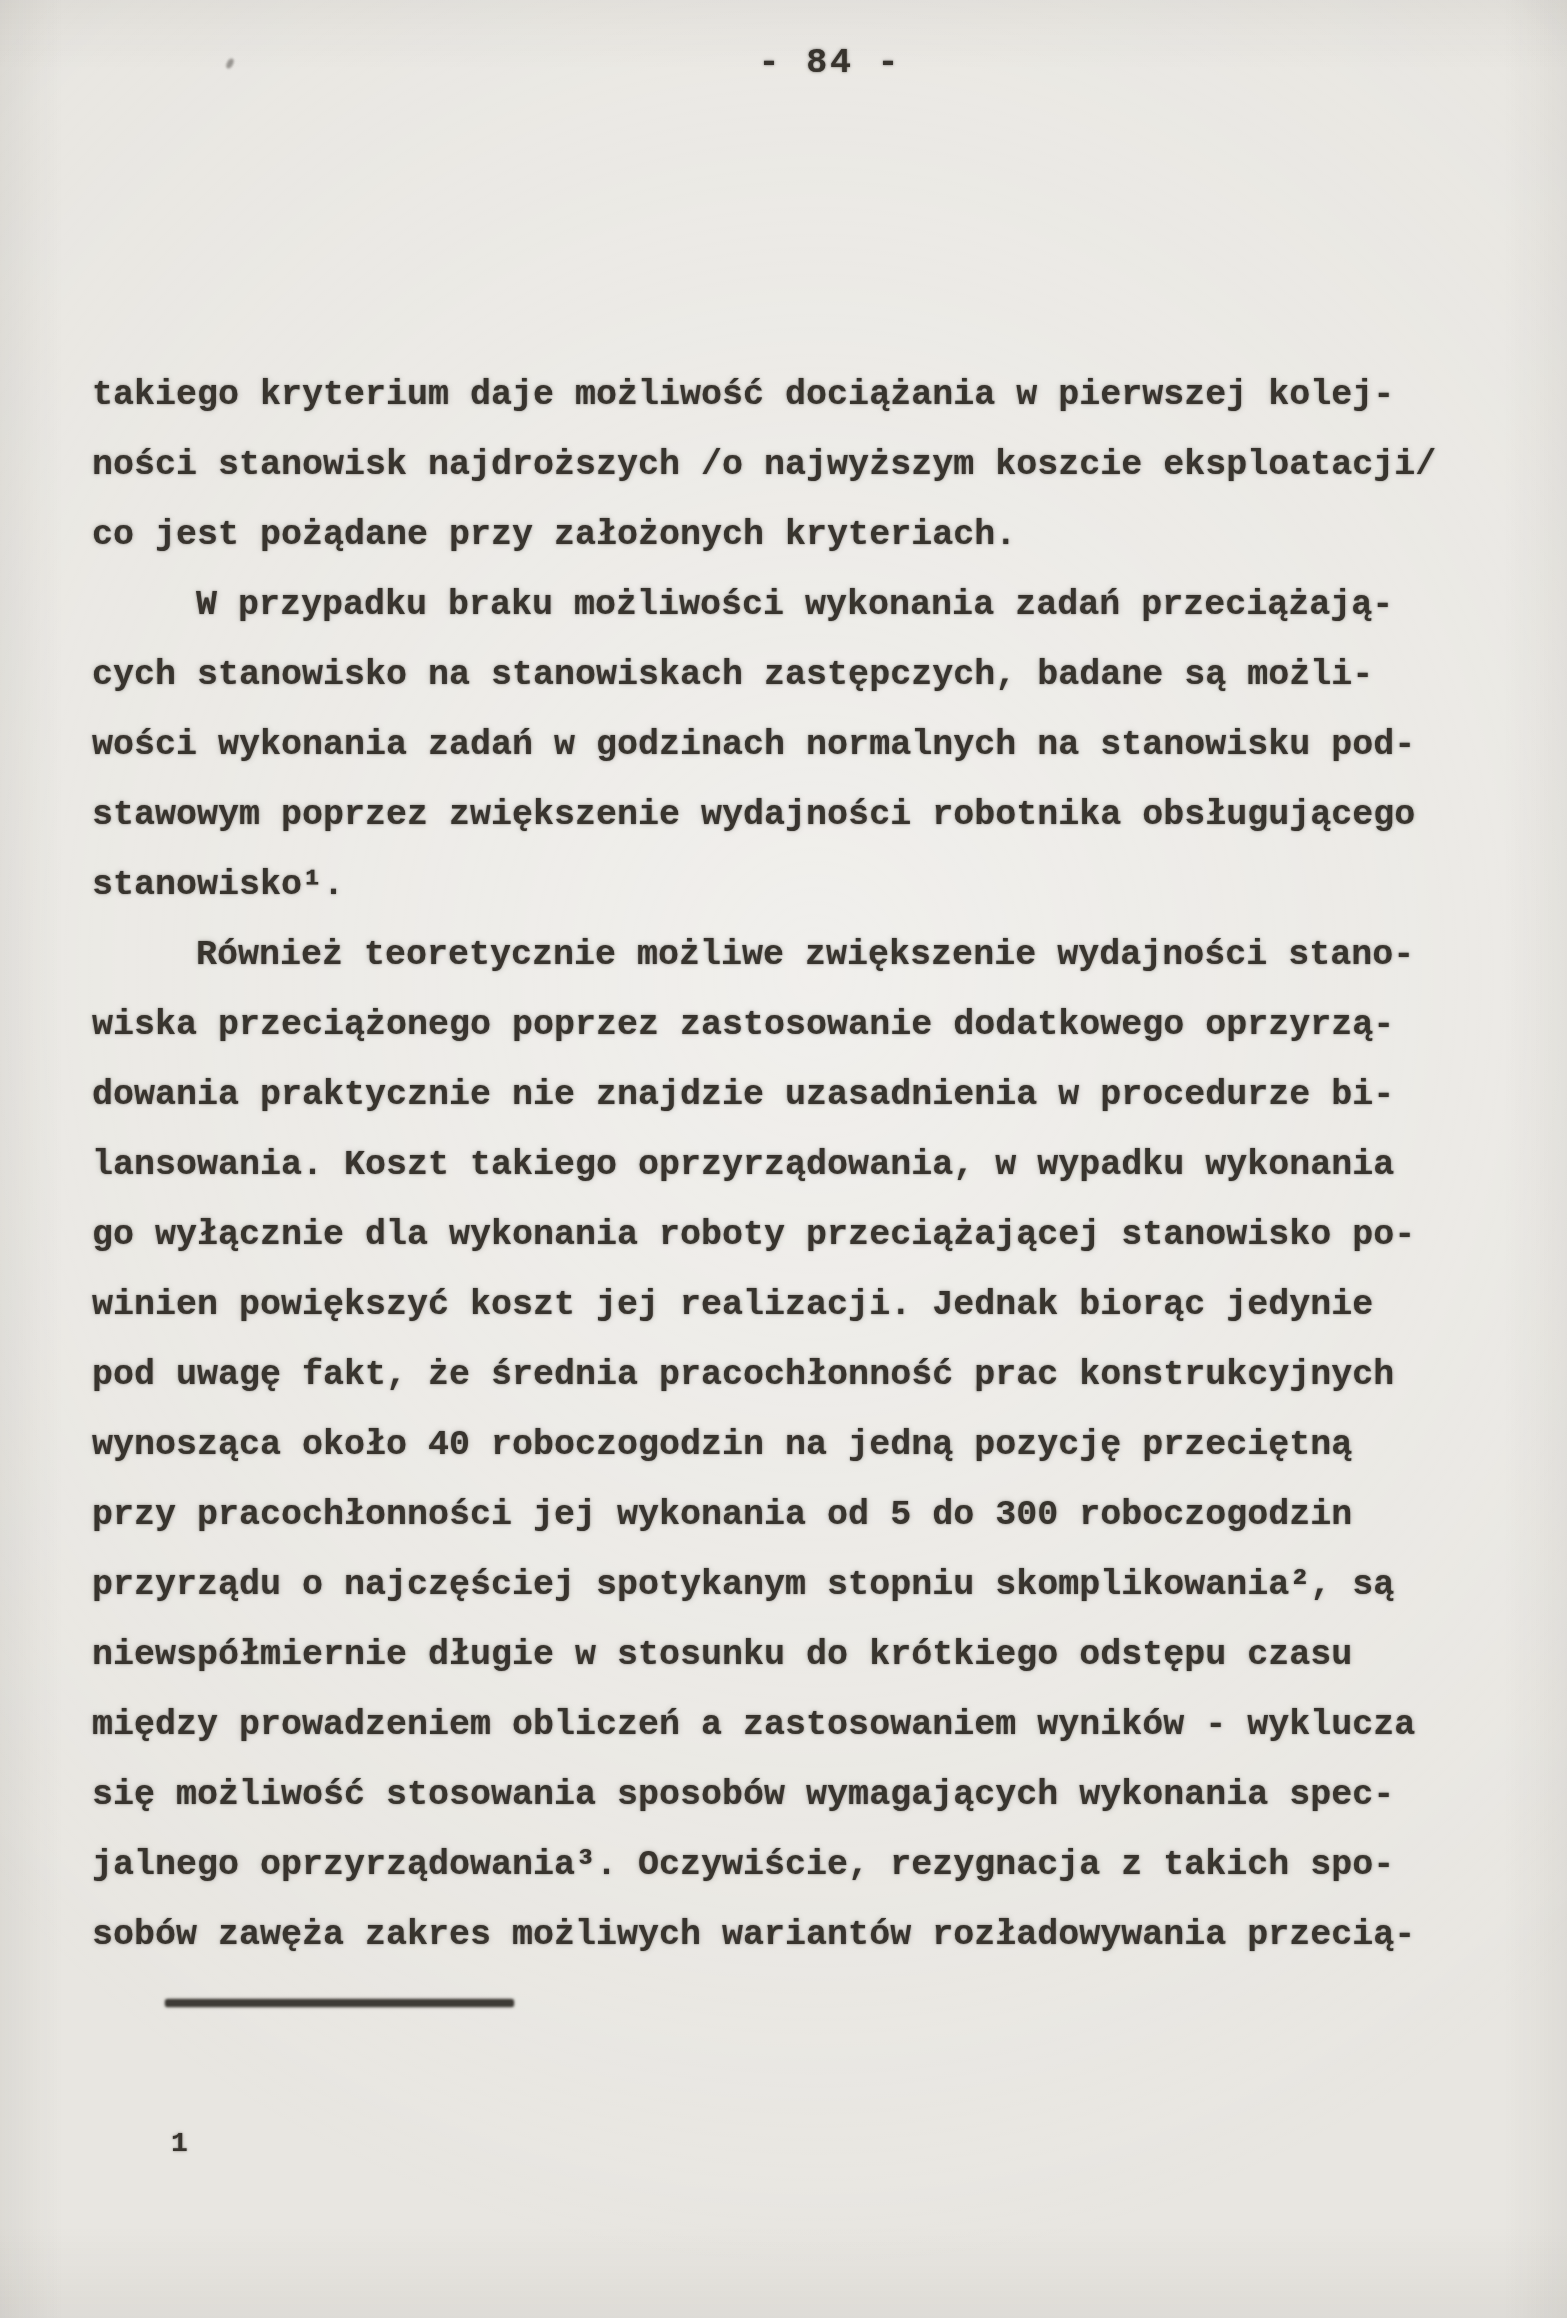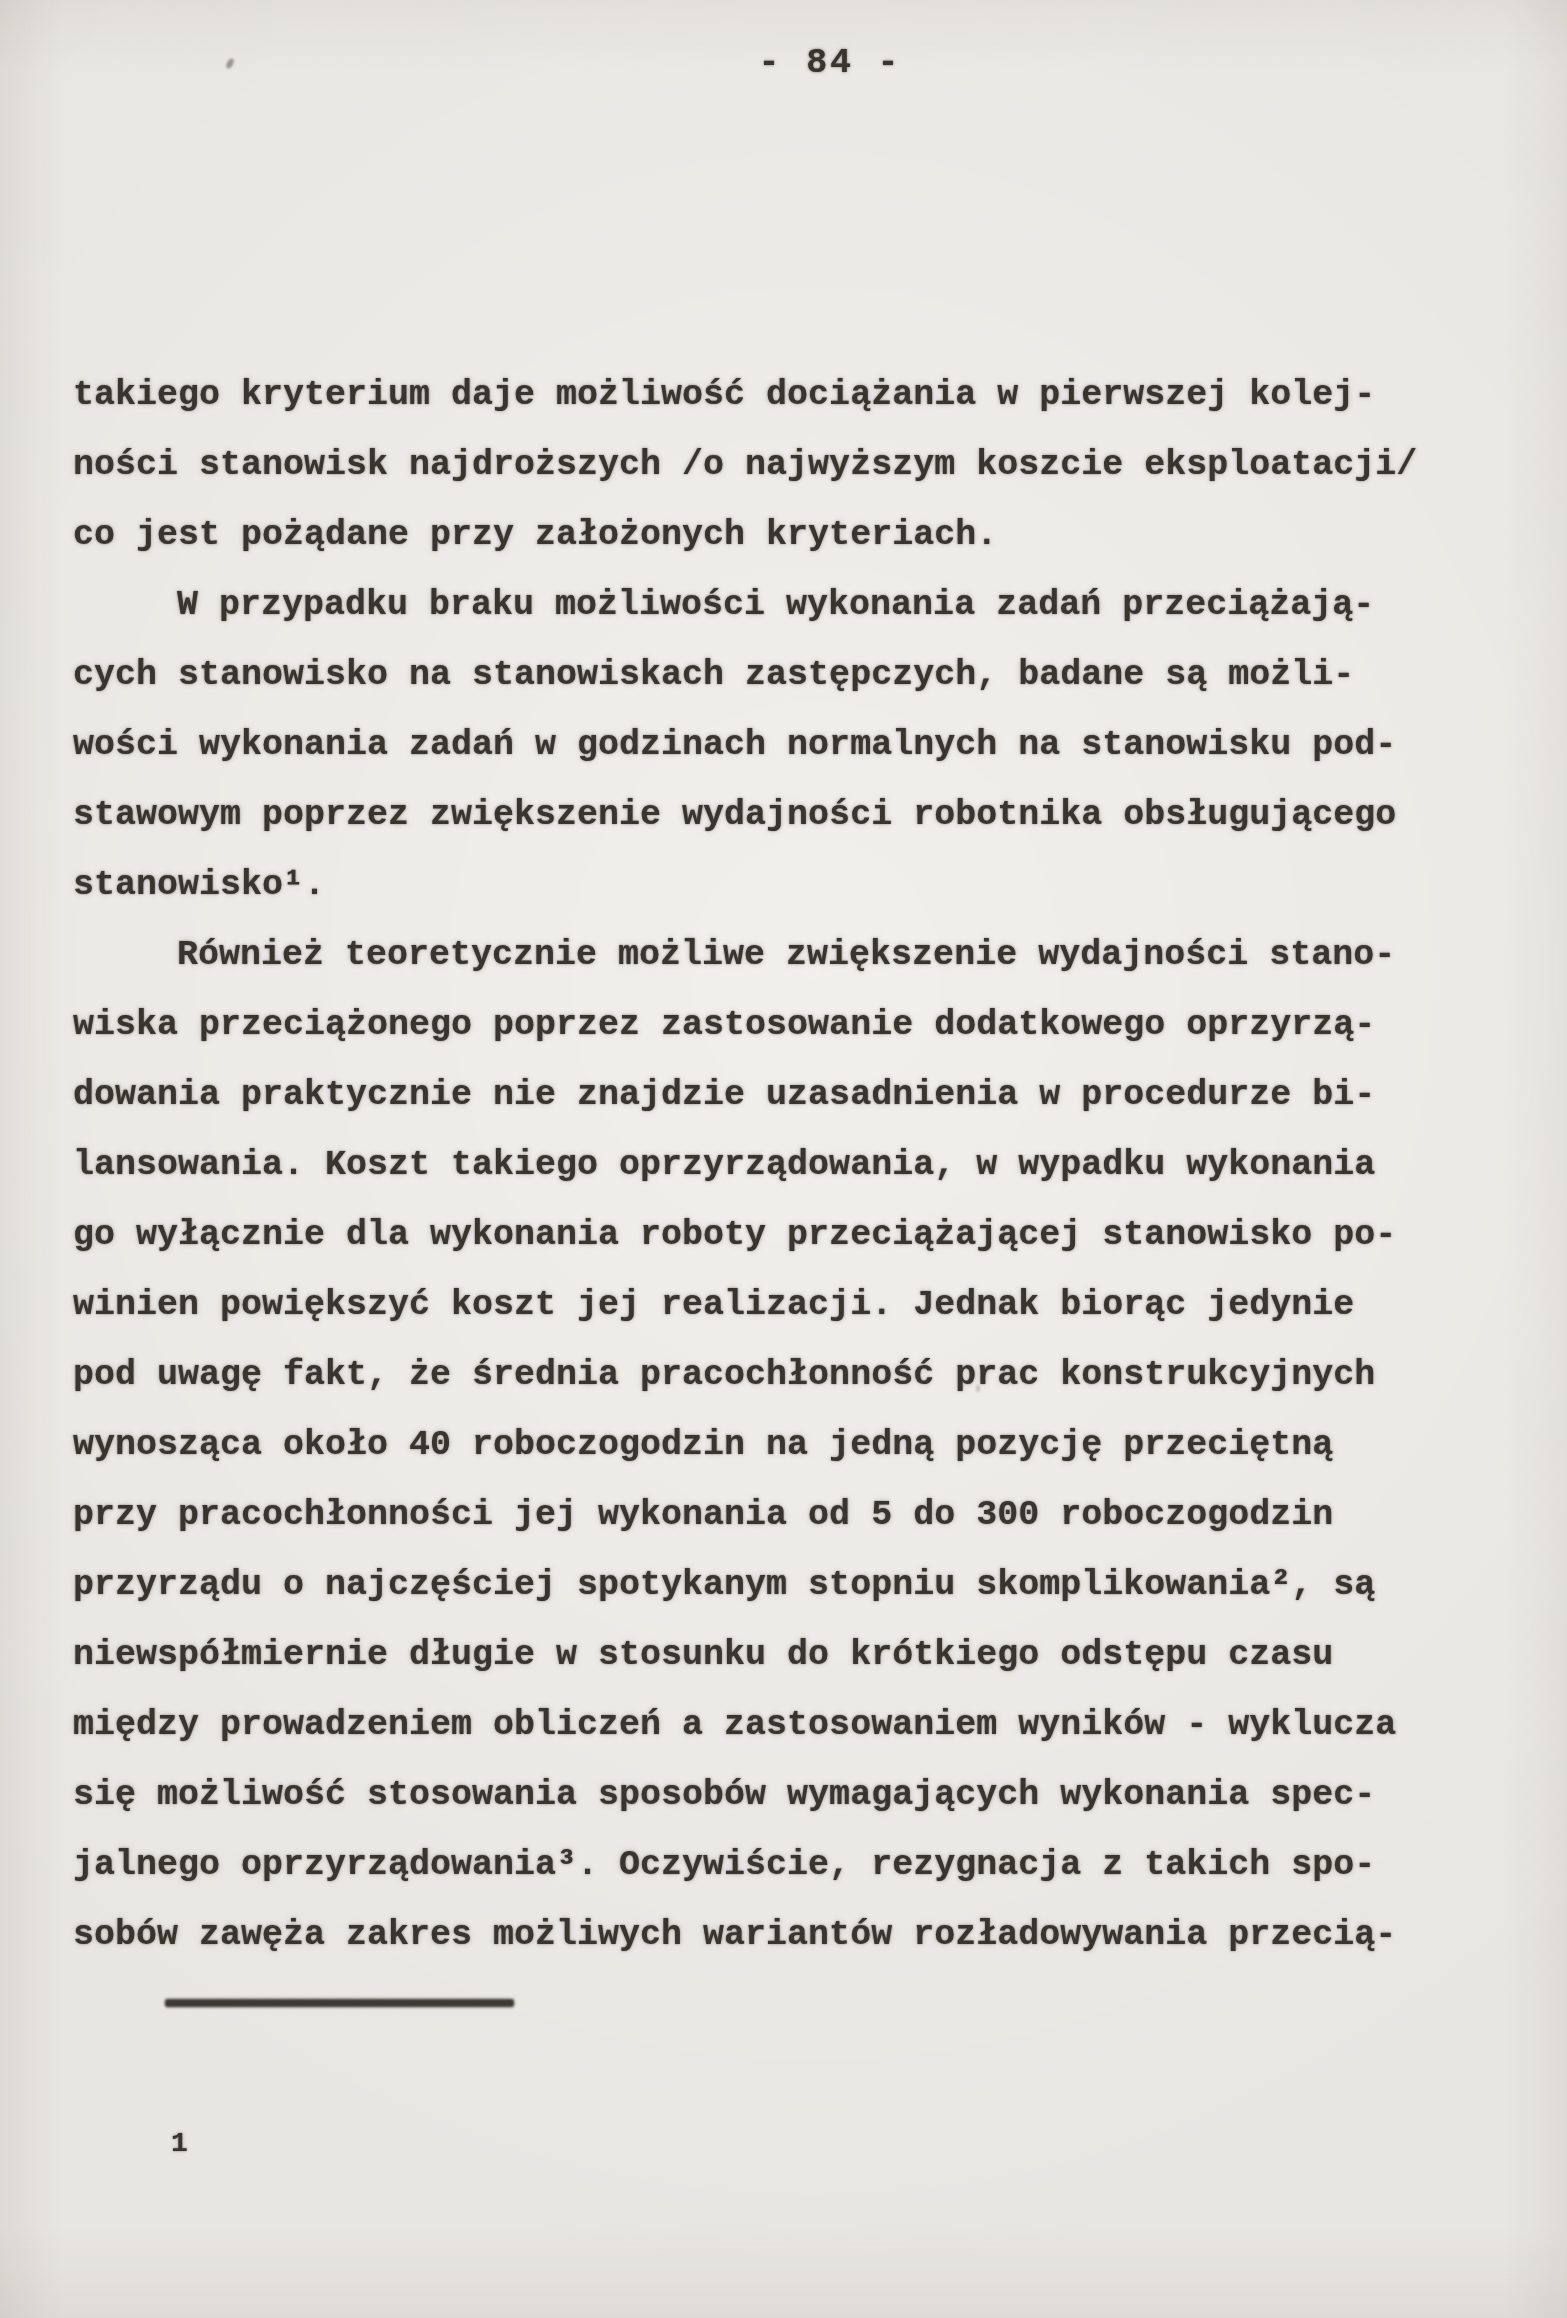--- a/index.html
+++ b/index.html
@@ -25,21 +25,21 @@
     font-weight: 700;
     text-align: center;
     letter-spacing: 2.8px;
     transform: translateX(46px);
     filter: blur(0.6px);
     text-shadow: 0 0 2.1px rgba(56,52,46,0.65), 0 0 5.5px rgba(56,52,46,0.2);
   }
 
   .body-text {
     margin-top: 66px;
-    padding-left: 73px;
+    padding-left: 92px;
     font-size: 35px;
     font-weight: 700;
     line-height: 70px;
     white-space: pre;
     filter: blur(0.6px);
     text-shadow: 0 0 2.1px rgba(56,52,46,0.6), 0 0 6.2px rgba(56,52,46,0.18);
   }
   .line { height: 70px; }
   .line.indent { padding-left: 104px; }
 

